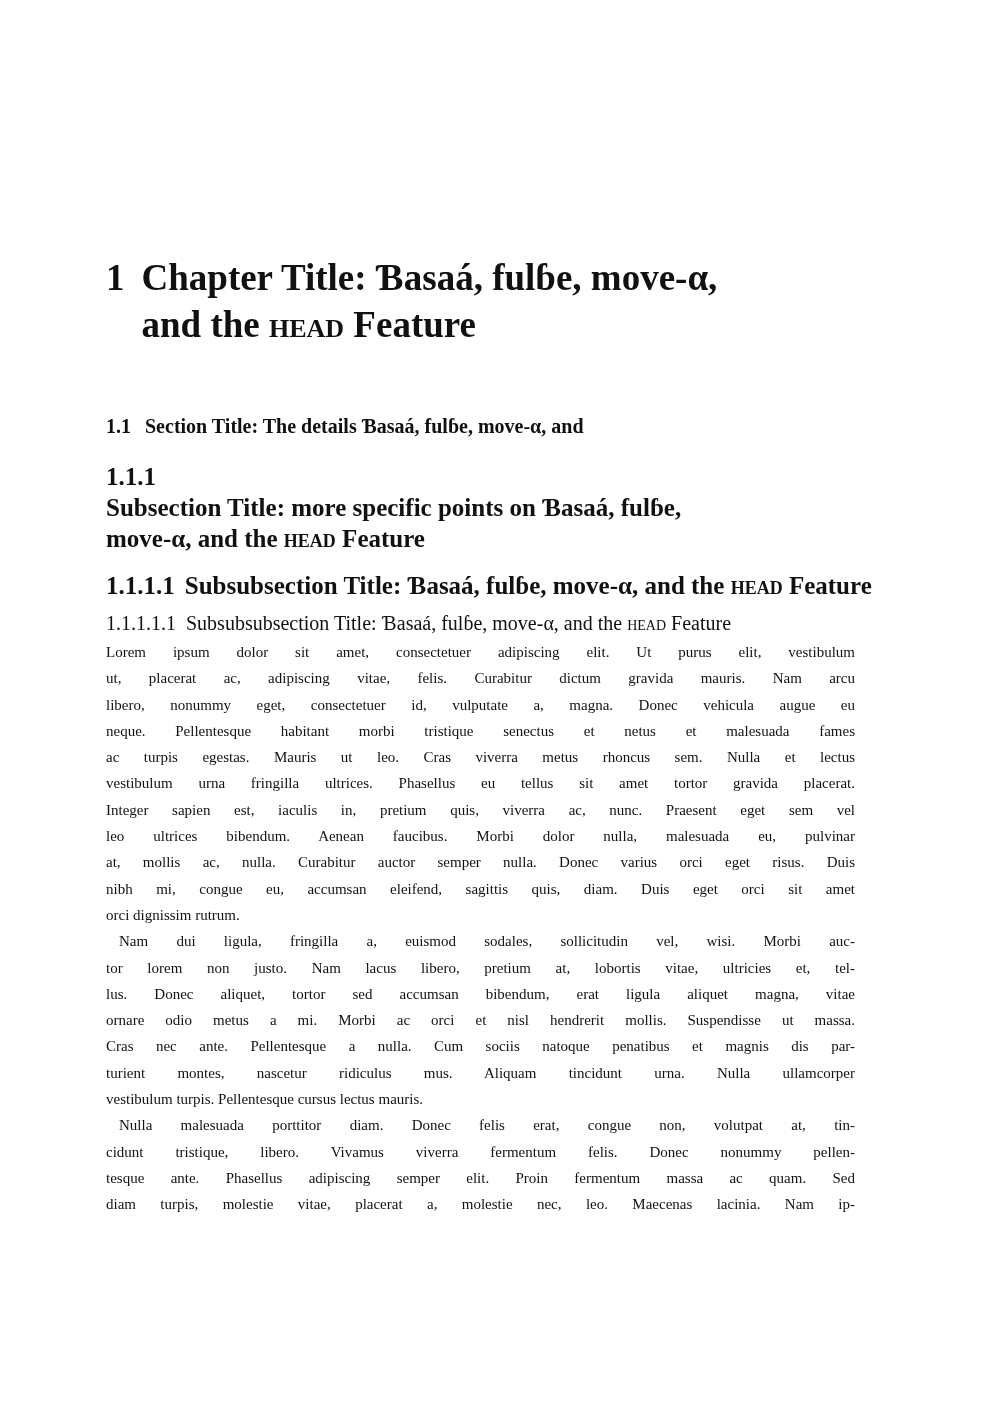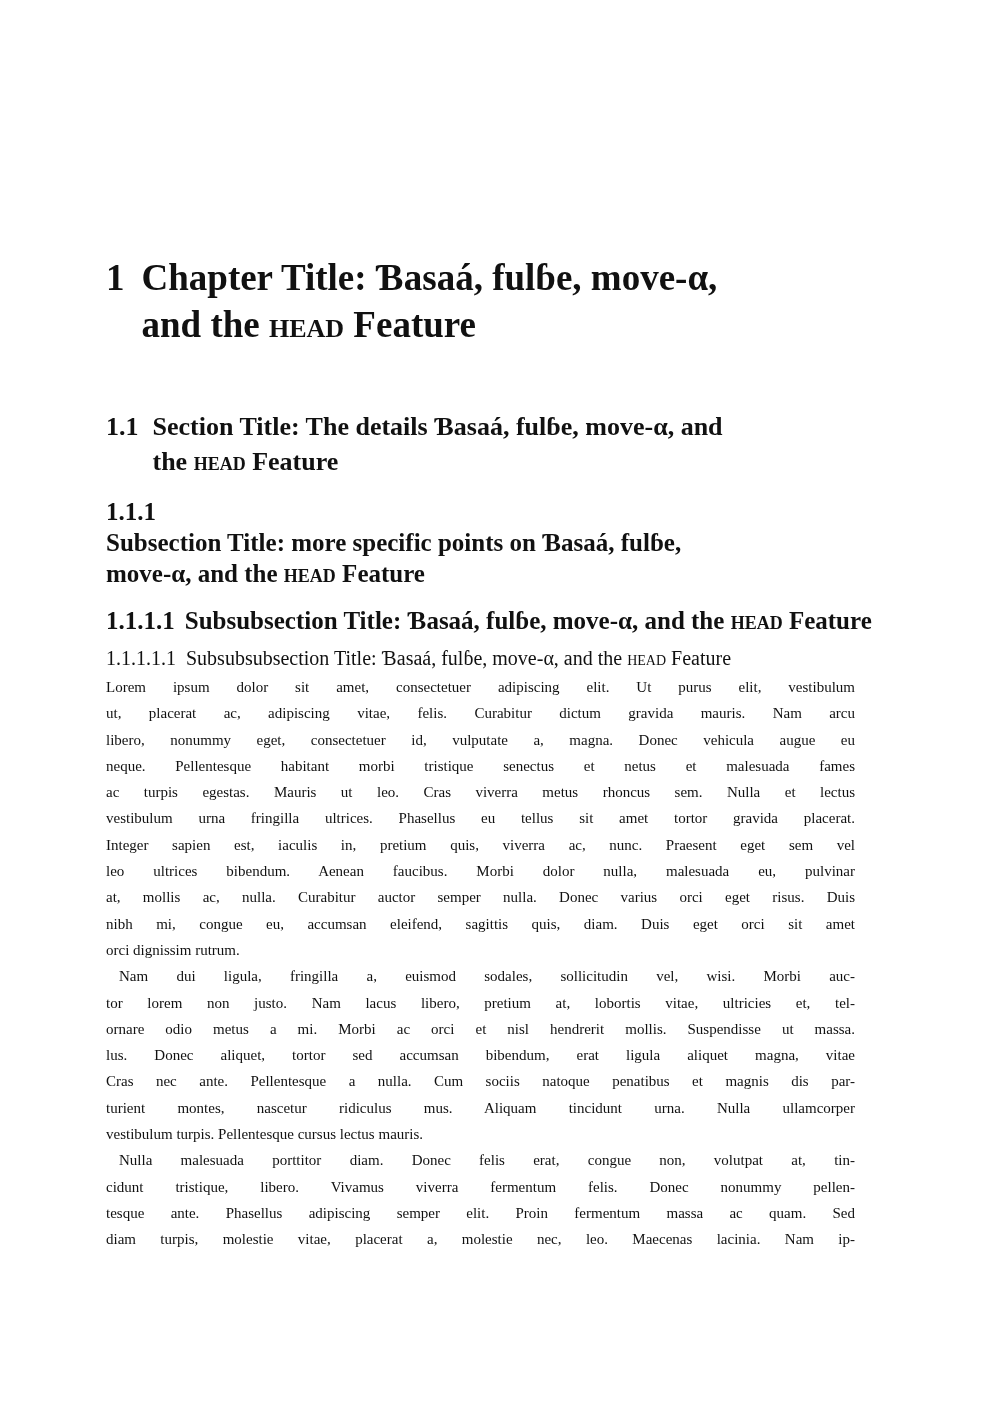--- a/index.html
+++ b/index.html
@@ -21,21 +21,21 @@
   
   .hd { display: flex; font-weight: bold; }
   .hd .num { flex: none; }
   .hd .ttl { display: block; }
   .hd .ln { display: block; white-space: nowrap; }
   .sc { font-variant: small-caps; }
 
   .chapter { font-size: 37px; line-height: 47px; }
   .chapter .num { margin-right: 17px; }
 
-  .section { font-size: 26px; line-height: 35px; margin-top: 61px; }
+  .section { font-size: 20px; line-height: 35px; margin-top: 61px; }
   .section .num { margin-right: 14px; }
 
   .subsection { font-size: 25px; line-height: 31px; margin-top: 17px; flex-direction: column; }
   .subsection .num { margin-right: 12px; }
 
   .subsubsection { font-size: 25px; line-height: 26px; margin-top: 19px; }
   .subsubsection .num { margin-right: 10px; }
 
   .subsubsubsection { font-size: 20px; line-height: 26px; margin-top: 11px; font-weight: normal; }
   .subsubsubsection .num { margin-right: 10px; }
@@ -64,21 +64,20 @@
     <span class="ttl">
       <span class="ln">Chapter Title: Ɓasaá, fulɓe, move-α,</span>
       <span class="ln"><span>and the </span><span class="sc">head</span><span> Feature</span></span>
     </span>
   </div>
 
   <div class="hd section">
     <span class="num">1.1</span>
     <span class="ttl">
       <span class="ln">Section Title: The details Ɓasaá, fulɓe, move-α, and</span>
-      <span class="ln"><span>the </span><span class="sc">head</span><span> Feature</span></span>
     </span>
   </div>
 
   <div class="hd subsection">
     <span class="num">1.1.1</span>
     <span class="ttl">
       <span class="ln">Subsection Title: more specific points on Ɓasaá, fulɓe,</span>
       <span class="ln"><span>move-α, and the </span><span class="sc">head</span><span> Feature</span></span>
     </span>
   </div>
@@ -107,22 +106,22 @@
         <div class="line">vestibulum urna fringilla ultrices. Phasellus eu tellus sit amet tortor gravida placerat.</div>
         <div class="line">Integer sapien est, iaculis in, pretium quis, viverra ac, nunc. Praesent eget sem vel</div>
         <div class="line">leo ultrices bibendum. Aenean faucibus. Morbi dolor nulla, malesuada eu, pulvinar</div>
         <div class="line">at, mollis ac, nulla. Curabitur auctor semper nulla. Donec varius orci eget risus. Duis</div>
         <div class="line">nibh mi, congue eu, accumsan eleifend, sagittis quis, diam. Duis eget orci sit amet</div>
         <div class="line rag">orci dignissim rutrum.</div>
       </div>
       <div class="para">
         <div class="line ind">Nam dui ligula, fringilla a, euismod sodales, sollicitudin vel, wisi. Morbi auc-</div>
         <div class="line">tor lorem non justo. Nam lacus libero, pretium at, lobortis vitae, ultricies et, tel-</div>
+        <div class="line">lus. Donec aliquet, tortor sed accumsan bibendum, erat ligula aliquet magna, vitae</div>
         <div class="line">ornare odio metus a mi. Morbi ac orci et nisl hendrerit mollis. Suspendisse ut massa.</div>
-        <div class="line">lus. Donec aliquet, tortor sed accumsan bibendum, erat ligula aliquet magna, vitae</div>
         <div class="line">Cras nec ante. Pellentesque a nulla. Cum sociis natoque penatibus et magnis dis par-</div>
         <div class="line">turient montes, nascetur ridiculus mus. Aliquam tincidunt urna. Nulla ullamcorper</div>
         <div class="line rag">vestibulum turpis. Pellentesque cursus lectus mauris.</div>
       </div>
       <div class="para">
         <div class="line ind">Nulla malesuada porttitor diam. Donec felis erat, congue non, volutpat at, tin-</div>
         <div class="line">cidunt tristique, libero. Vivamus viverra fermentum felis. Donec nonummy pellen-</div>
         <div class="line">tesque ante. Phasellus adipiscing semper elit. Proin fermentum massa ac quam. Sed</div>
         <div class="line">diam turpis, molestie vitae, placerat a, molestie nec, leo. Maecenas lacinia. Nam ip-</div>
       </div>

